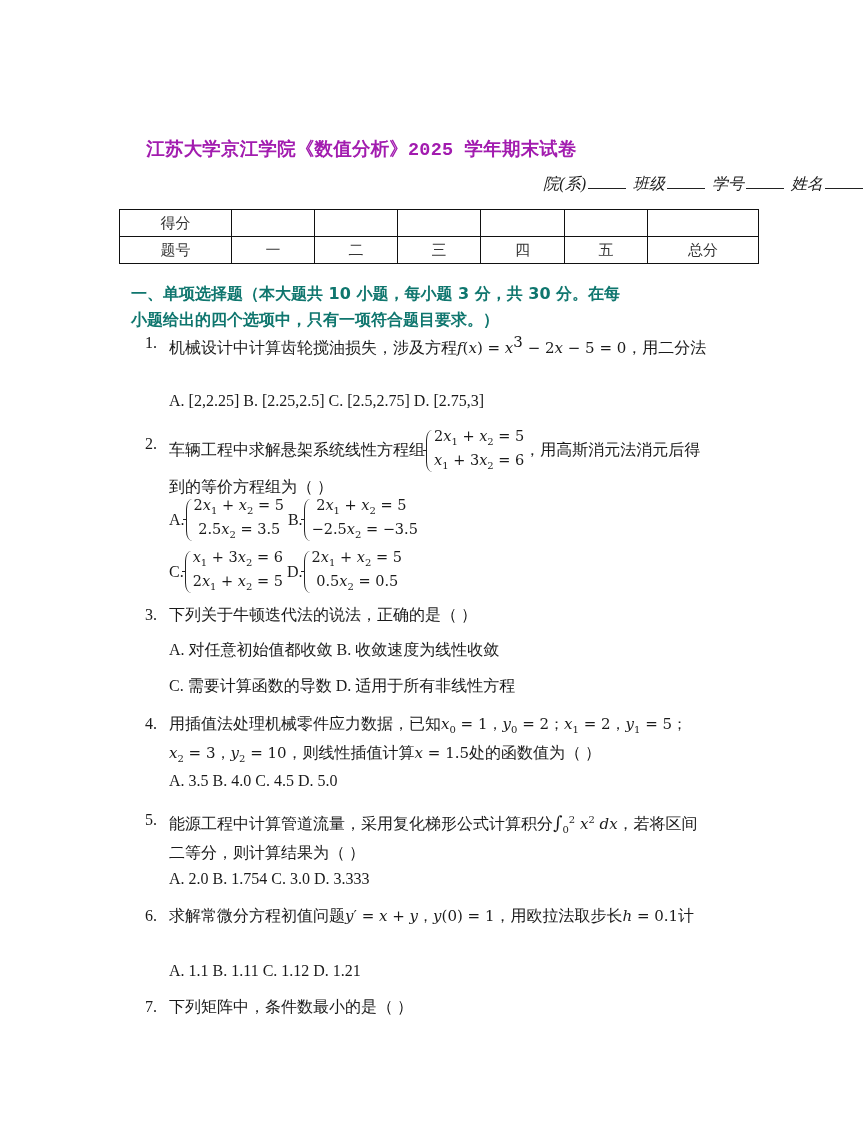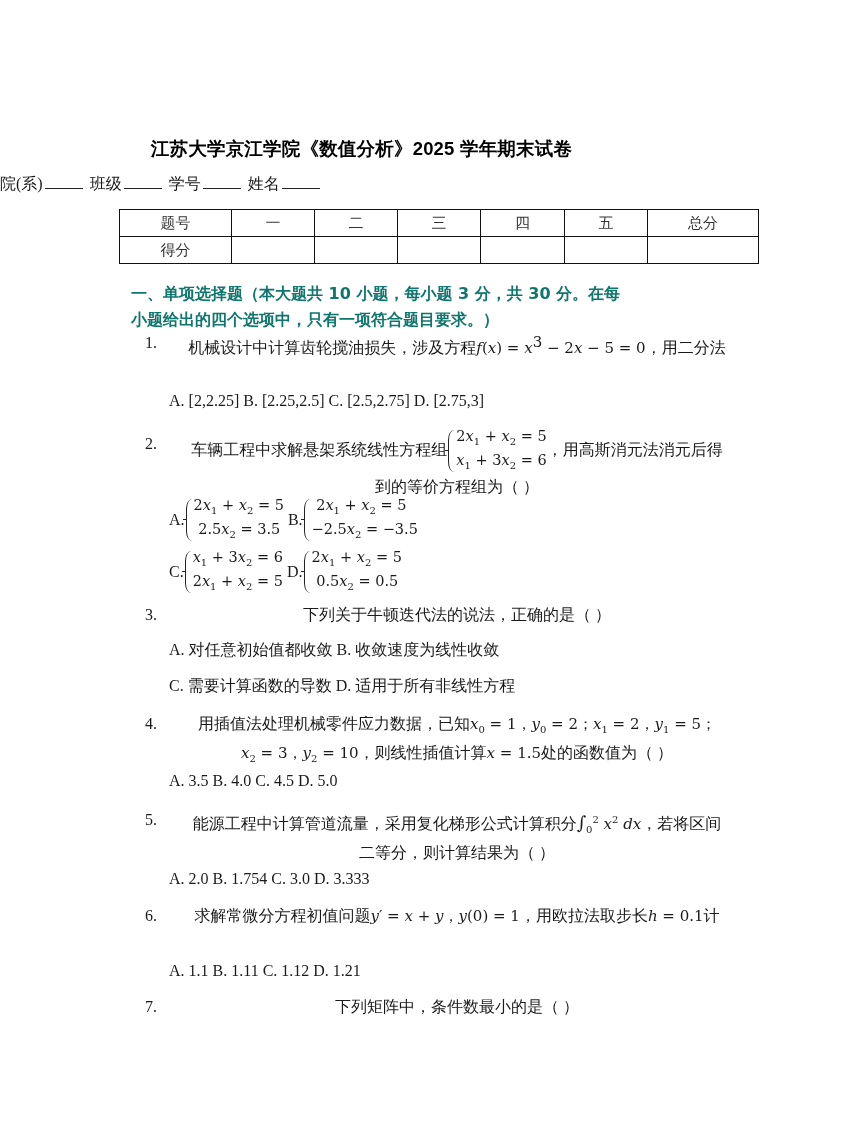--- a/index.html
+++ b/index.html
@@ -3,38 +3,38 @@
 <meta charset="utf-8">
 <style>
   html, body { margin: 0; padding: 0; }
   body {
     width: 866px; height: 1122px; background: #ffffff; position: relative; overflow: hidden;
     font-family: "Liberation Serif", "DejaVu Serif", serif; color: #1a1a1a;
   }
   .abs { position: absolute; }
   .title {
     left: 0; width: 723px; top: 136px; text-align: center;
-    font-family: Liberation Sans, sans-serif; font-weight: bold;
-    font-size: 18.5px; color: #000000; letter-spacing: 0.2px;
+    font-family: Liberation Mono, monospace; font-weight: bold;
+    font-size: 18.5px; color: #a21caf; letter-spacing: 0.2px;
   }
   .info {
-    left: 0; width: 866px; top: 174px; text-align: left; font-size: 16px;
+    left: 0; width: 866px; top: 174px; text-align: right; font-size: 16px; font-style: italic;
   }
   .info .blank { display: inline-block; width: 38px; border-bottom: 1px solid #222; height: 14px; vertical-align: baseline; margin: 0 3px 0 2px; }
   table.score {
     position: absolute; left: 119px; top: 209px; border-collapse: collapse; font-size: 15px;
   }
   table.score td { border: 1px solid #111; height: 26px; padding: 0; text-align: center; color: #333; }
   .section {
     left: 131px; width: 610px; top: 281px; font-family: "DejaVu Sans", "Liberation Sans", sans-serif;
     font-weight: bold; font-size: 16px; color: #0f766e; line-height: 26px;
   }
   .q { left: 145px; width: 600px; font-size: 16px; line-height: 23px; }
   .q .num { position: absolute; left: 0; top: 0; }
-  .q .body { margin-left: 24px; text-align: center; }
+  .q .body { margin-left: 24px; }
   .opt { left: 169px; font-size: 16px; line-height: 22px; }
   i.m { font-family: "DejaVu Serif", serif; font-style: italic; font-size: 15px; }
   .mr { font-family: "DejaVu Serif", serif; font-size: 15px; }
   sub, sup { font-size: 10px; }
   .sys { display: inline-block; vertical-align: middle; position: relative; padding-left: 9px; line-height: 19px; font-family: "DejaVu Serif", serif; font-size: 14.5px; }
   .sys::before {
     content: ""; position: absolute; left: 1px; top: 3px; bottom: 3px; width: 6px;
     border-left: 1.3px solid #222; border-top-left-radius: 6px 10px; border-bottom-left-radius: 6px 10px;
   }
   .sys::after {
@@ -53,36 +53,36 @@
 <div class="abs info">
   <span>院(系)</span><span class="blank"></span>
   <span>班级</span><span class="blank"></span>
   <span>学号</span><span class="blank"></span>
   <span>姓名</span><span class="blank"></span>
 </div>
 
 <table class="score">
   <tbody>
       <tr>
+    <td>得分</td>
+    <td></td>
+    <td></td>
+    <td></td>
+    <td></td>
+    <td></td>
+    <td></td>
+  </tr>
+  <tr>
     <td style="width:111px">题号</td>
     <td style="width:82px">一</td>
     <td style="width:82px">二</td>
     <td style="width:82px">三</td>
     <td style="width:83px">四</td>
     <td style="width:82px">五</td>
     <td style="width:110px">总分</td>
-  </tr>
-  <tr>
-    <td>得分</td>
-    <td></td>
-    <td></td>
-    <td></td>
-    <td></td>
-    <td></td>
-    <td></td>
   </tr>
 </tbody>
   </table>
 
 <div class="abs section">
   <div>一、单项选择题（本大题共 10 小题，每小题 3 分，共 30 分。在每</div>
   <div>小题给出的四个选项中，只有一项符合题目要求。）</div>
 </div>
 
 <div class="abs q" style="top:331px">

